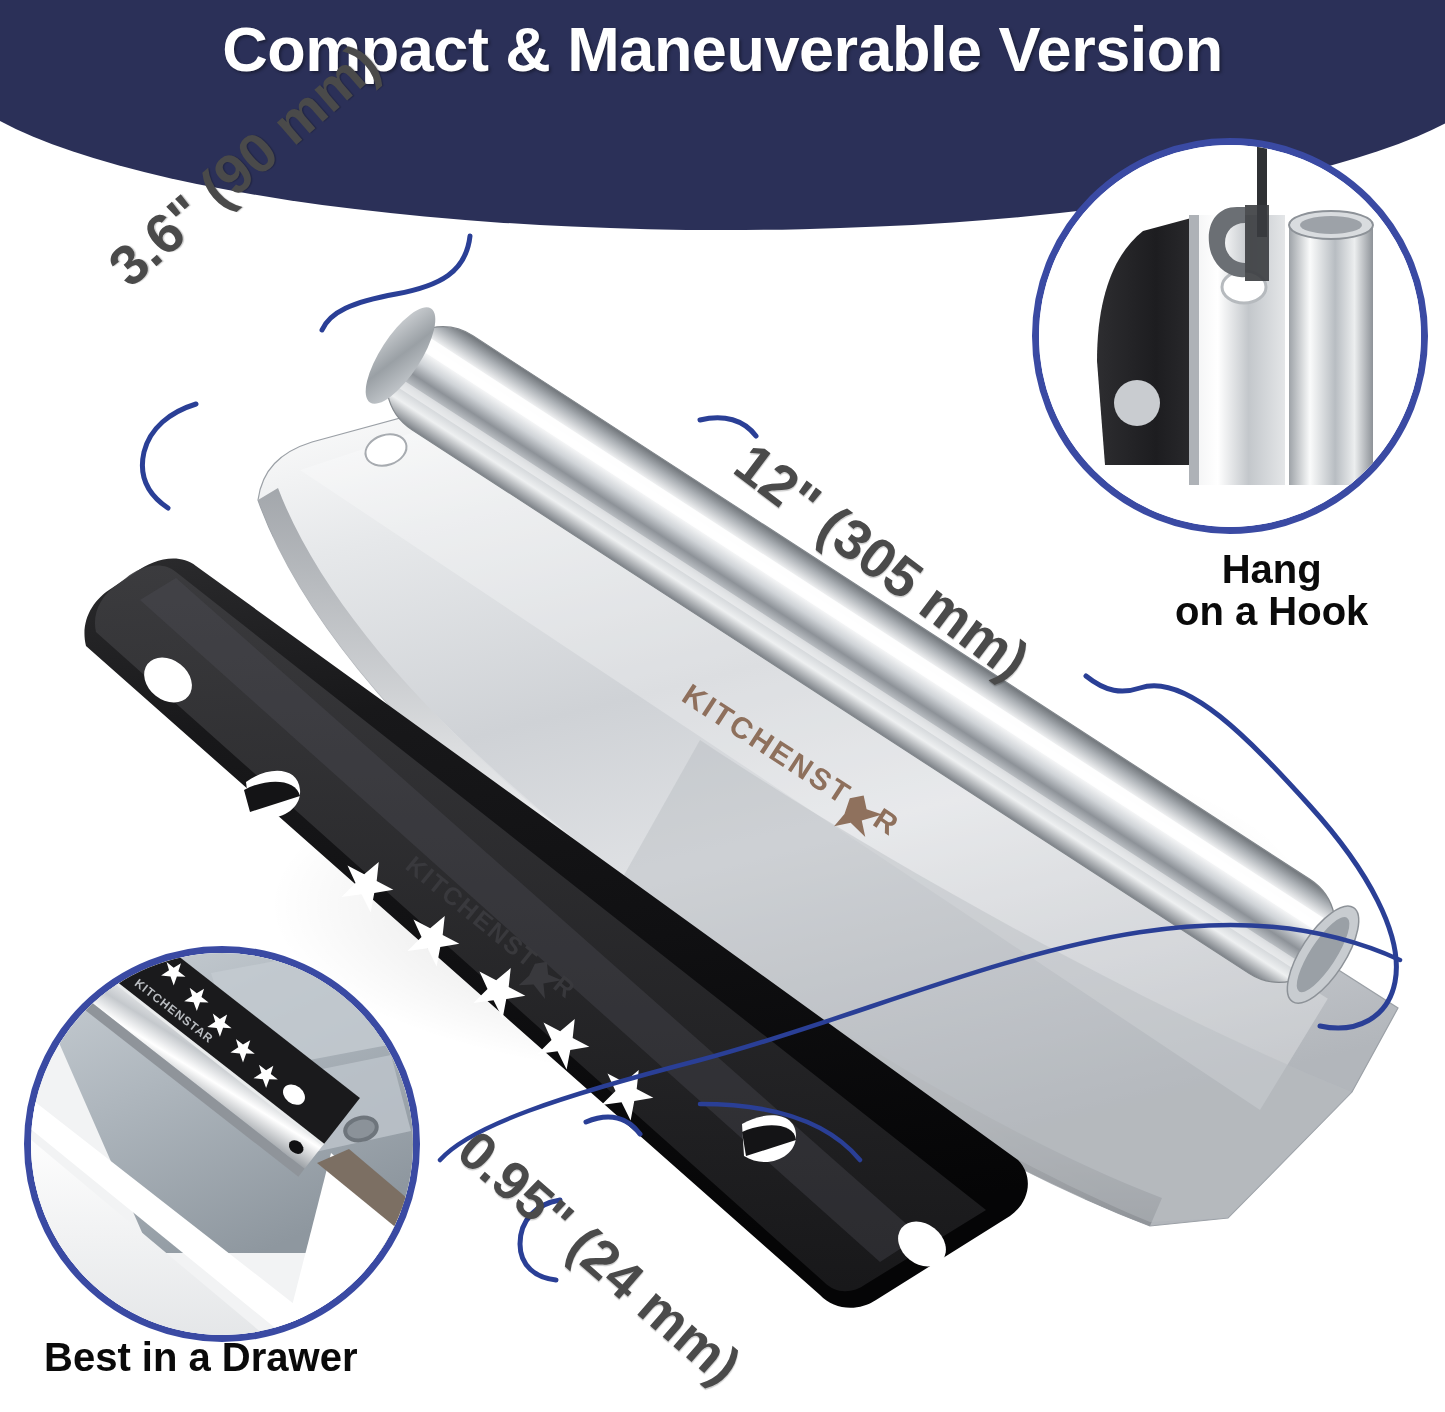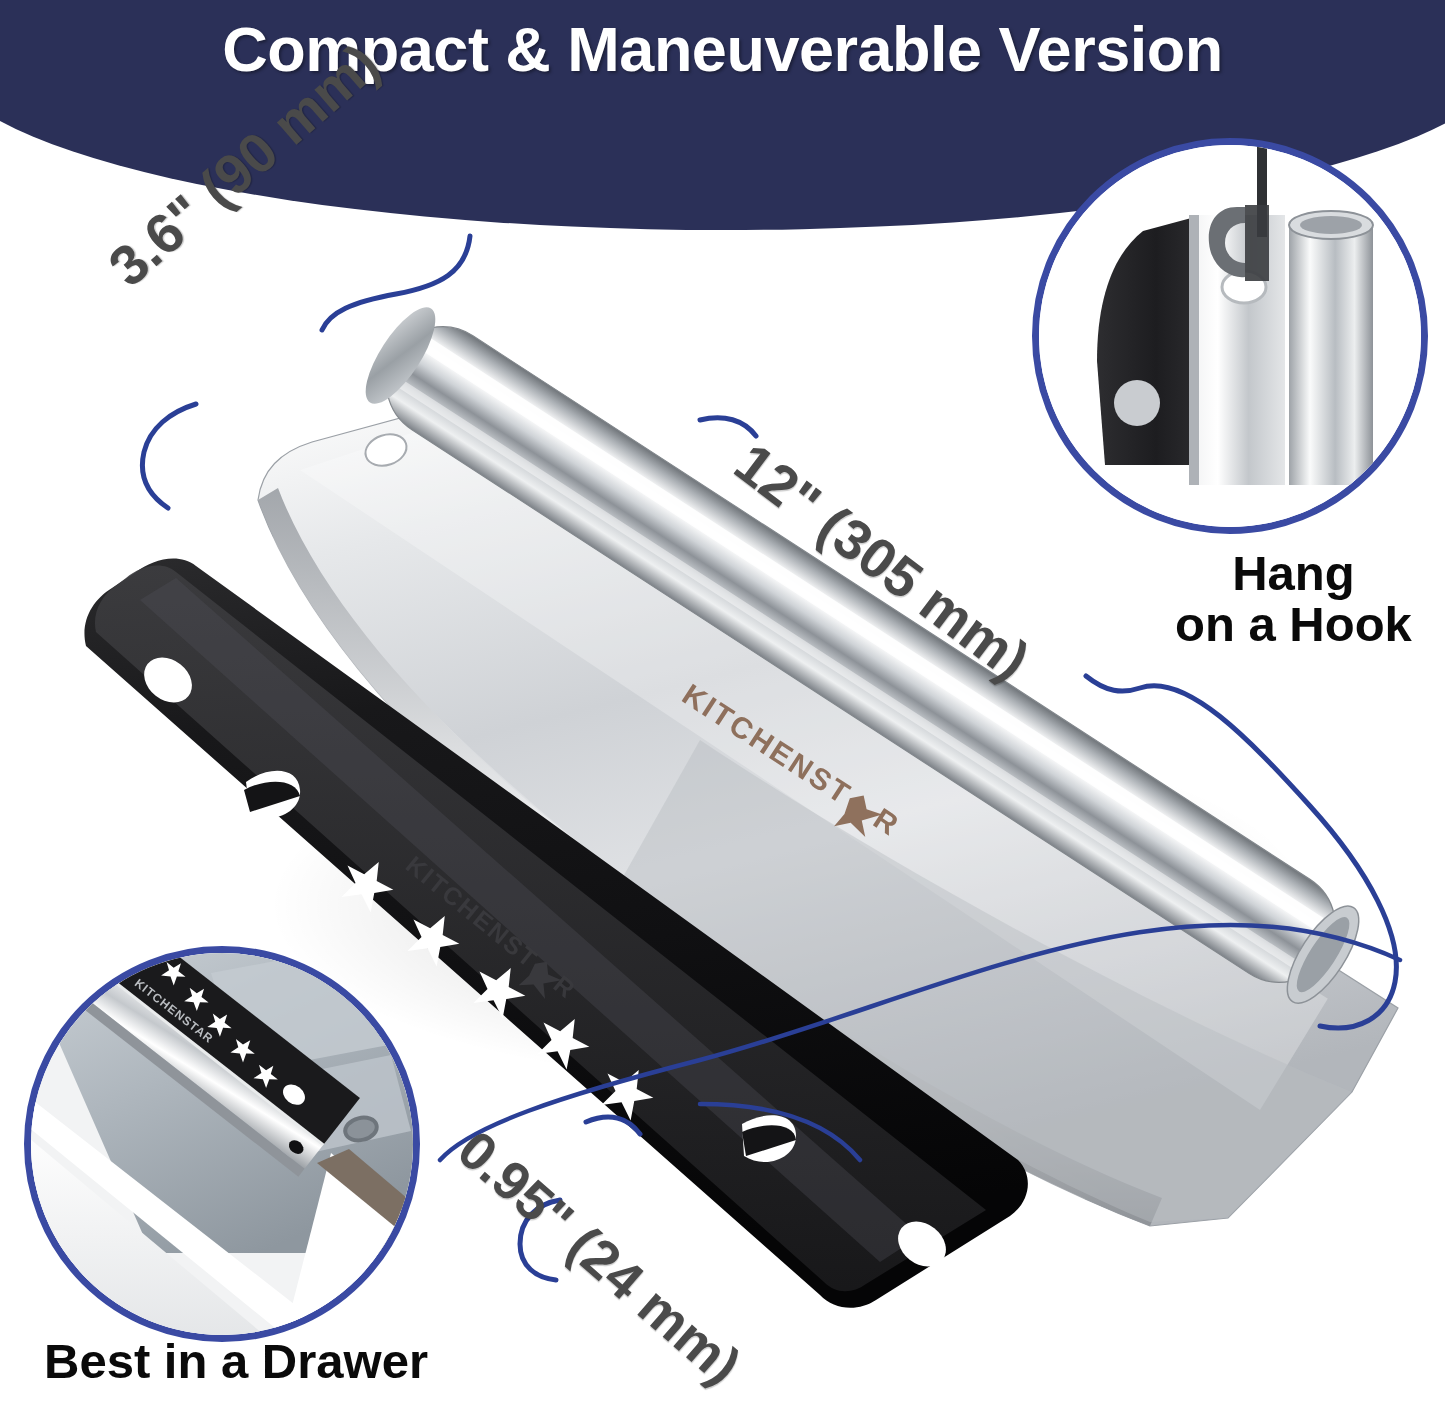--- a/index.html
+++ b/index.html
@@ -94,21 +94,21 @@
     z-index:9;
     box-sizing:border-box;
   }
   .inset-hook{left:1032px;top:138px;width:396px;height:396px;}
   .inset-drawer{left:24px;top:946px;width:396px;height:396px;}
 
   .inset-caption{
     position:absolute;
     color:#0a0a0a;
     font-weight:bold;
-    font-size:49px;
+    font-size:40px;
     line-height:1.05;
     z-index:10;
     white-space:pre-line;
   }
   .cap-hook{left:1175px;top:548px;text-align:center;}
   .cap-drawer{left:44px;top:1336px;text-align:left;}
 </style>
 </head>
 <body>
 

